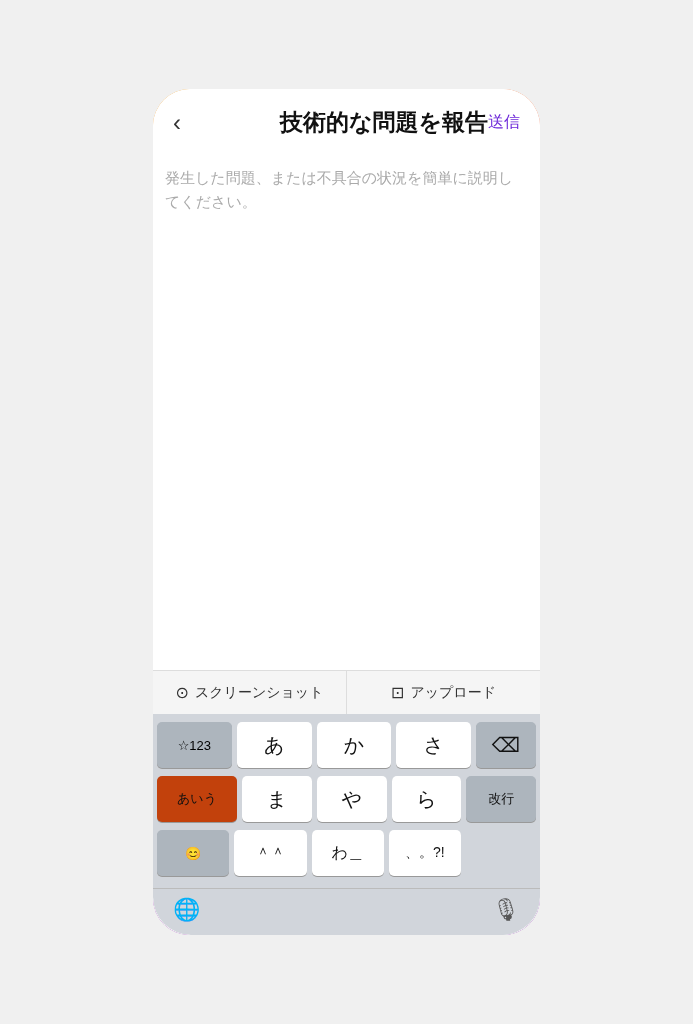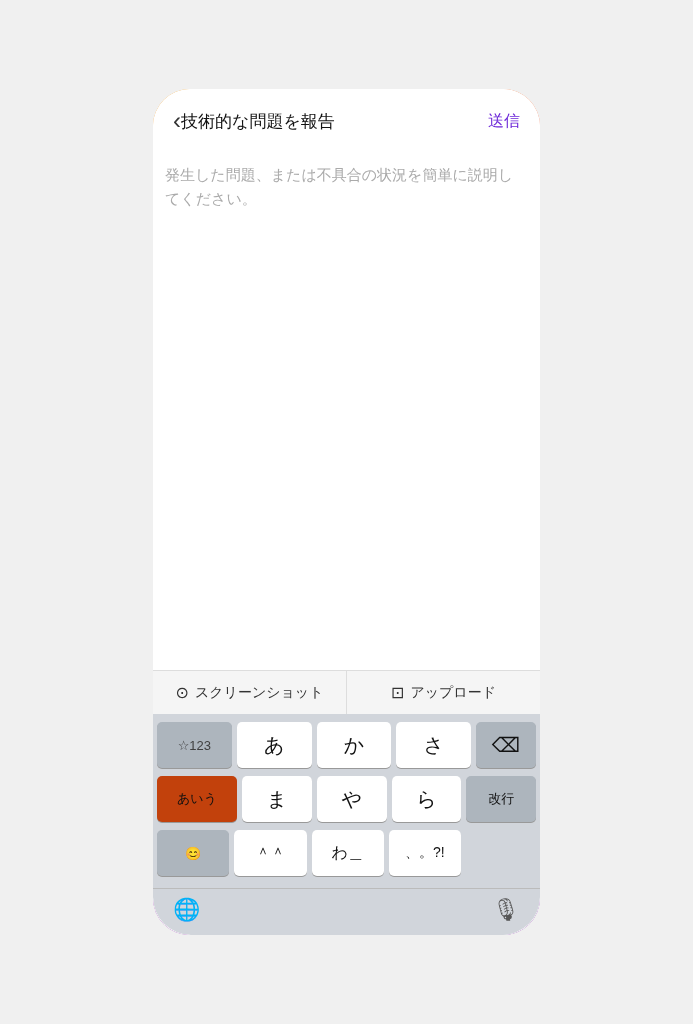--- a/index.html
+++ b/index.html
@@ -53,25 +53,25 @@
     }
 
     .header-back {
       font-size: 24px;
       color: #333;
       cursor: pointer;
       font-weight: 300;
     }
 
     .header-title {
-      font-size: 17px;
-      font-weight: 400;
+      font-size: 23px;
+      font-weight: 700;
       color: #111;
       flex: 1;
-      text-align: left;
+      text-align: right;
     }
 
     .header-send {
       font-size: 16px;
       color: #6d28d9;
       cursor: pointer;
     }
 
     
     .content-area {
@@ -138,21 +138,21 @@
       cursor: pointer;
       box-shadow: 0 1px 0 #999;
       height: 46px;
       min-width: 46px;
       flex: 1;
       max-width: 80px;
     }
 
     .key.dark {
       background: #adb5bd;
-      color: #404040;
+      color: #000000;
       font-size: 13px;
       font-weight: 500;
     }
 
     .key.wide-dark {
       background: #c2410c;
       font-size: 13px;
       font-weight: 500;
       flex: 1.2;
     }

